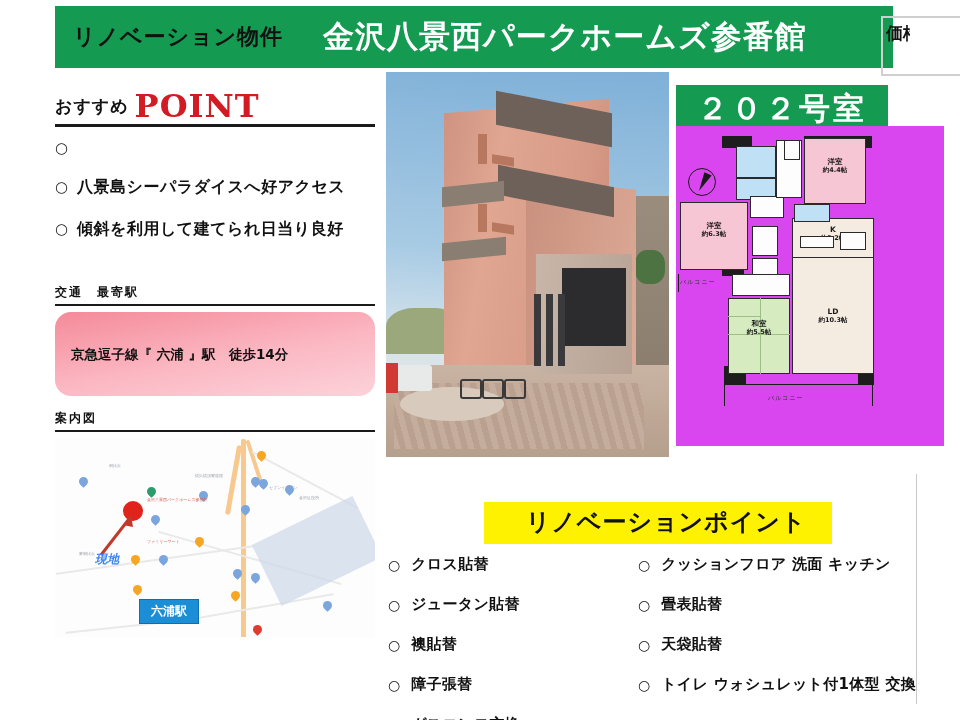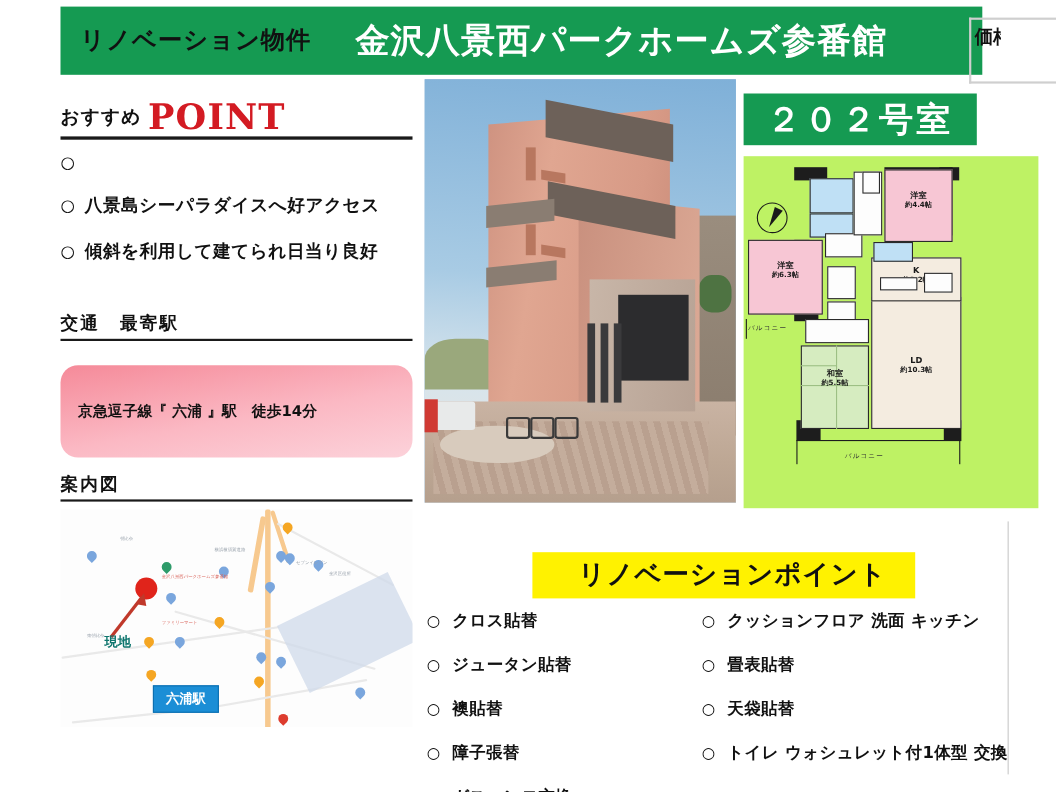--- a/index.html
+++ b/index.html
@@ -30,25 +30,25 @@
   .point-word{font-family:"DejaVu Serif","Liberation Serif",serif;
               font-size:32px;font-weight:bold;color:#d31b23;line-height:1;
               margin-left:6px;letter-spacing:1px;}
 
   .point-list{margin-top:14px;}
   .point-item{display:flex;align-items:center;margin-bottom:21px;}
   .circ{font-size:15px;margin-right:9px;line-height:1;}
   .point-text{font-size:16px;font-weight:bold;letter-spacing:0.5px;
               white-space:nowrap;}
 
-  .sec-head{font-size:16px;font-weight:bold;border-bottom:2px solid #1a1a1a;
+  .sec-head{font-size:12px;font-weight:bold;border-bottom:2px solid #1a1a1a;
             padding-bottom:3px;letter-spacing:2px;}
 
   .transit-wrap{margin-top:44px;}
-  .transit-box{margin-top:22px;height:84px;border-radius:16px;
+  .transit-box{margin-top:6px;height:84px;border-radius:16px;
                background:linear-gradient(170deg,#f58a99 0%,#fbb8c3 55%,#fcd2da 100%);
                display:flex;flex-direction:column;justify-content:center;
                padding-left:16px;box-sizing:border-box;}
   .transit-line{font-size:13.5px;font-weight:bold;color:#111;line-height:1.55;
                 white-space:nowrap;}
 
   .map-wrap{margin-top:14px;}
   .map-box{margin-top:7px;position:relative;width:320px;height:198px;
            background:#fdfdfd;overflow:hidden;}
 
@@ -58,21 +58,21 @@
   .water{position:absolute;background:#cfd9ea;opacity:.75;}
   .pin{position:absolute;width:9px;height:9px;border-radius:50% 50% 50% 0;
        transform:rotate(-45deg);}
   .pin.b{background:#7aa6dd;} .pin.o{background:#f5a623;}
   .pin.g{background:#2e9b6a;} .pin.r{background:#dd3c2e;}
   .mtxt{position:absolute;font-size:4px;color:#9aa3ad;white-space:nowrap;}
   .mtxt.red{color:#d9635a;}
   .reddot{position:absolute;left:68px;top:62px;width:20px;height:20px;
           border-radius:50%;background:#e0241b;}
   .genchi{position:absolute;left:40px;top:112px;font-size:12px;font-weight:bold;
-          color:#0f766e;}
+          color:#3b82f6;font-style:italic;}
   .station-box{position:absolute;left:84px;top:160px;background:#1b8ed6;
                color:#fff;font-size:12px;font-weight:bold;padding:3px 11px;
                border:1px solid #0d6fb0;}
 
   
   .roomno{position:absolute;left:676px;top:85px;width:212px;height:47px;
           background:#159a52;color:#fff;font-size:31px;font-weight:bold;
           display:flex;align-items:center;justify-content:center;
           letter-spacing:3px;}
 
@@ -106,22 +106,22 @@
         background:#4e7342;border-radius:40%;}
   .entry{position:absolute;left:150px;top:182px;width:96px;height:120px;
          background:linear-gradient(100deg,#c8b6a8,#b7a294);}
   .entry-dark{position:absolute;left:176px;top:196px;width:64px;height:78px;
               background:#2c2c2e;}
   .pillar{position:absolute;background:#3a3a3c;width:7px;height:72px;}
   .hill{position:absolute;left:0;top:236px;width:70px;height:46px;
         background:#9aa87c;border-radius:40% 30% 0 0;}
 
   
-  .plan{position:absolute;left:676px;top:142px;width:268px;height:320px;
-        background:#bef264;overflow:hidden;text-decoration:underline;}
+  .plan{position:absolute;left:676px;top:126px;width:268px;height:320px;
+        background:#d946ef;overflow:hidden;text-decoration:underline;}
   .pw{position:absolute;background:#1d1d1d;}      
   .pr{position:absolute;box-sizing:border-box;border:1px solid #2a2a2a;}
   .pink{background:#f7c6d4;} .green{background:#d6ecc0;}
   .cream{background:#f4ece0;} .blue{background:#bfe0f5;}
   .white{background:#fdfdfd;}
   .rl{position:absolute;text-align:center;white-space:nowrap;line-height:1.15;
       color:#1a1a1a;font-weight:bold;}
   .rl .n{font-size:7.5px;} .rl .a{font-size:6.5px;}
   .balc-lbl{position:absolute;font-size:6px;letter-spacing:1px;color:#333;
             white-space:nowrap;}

